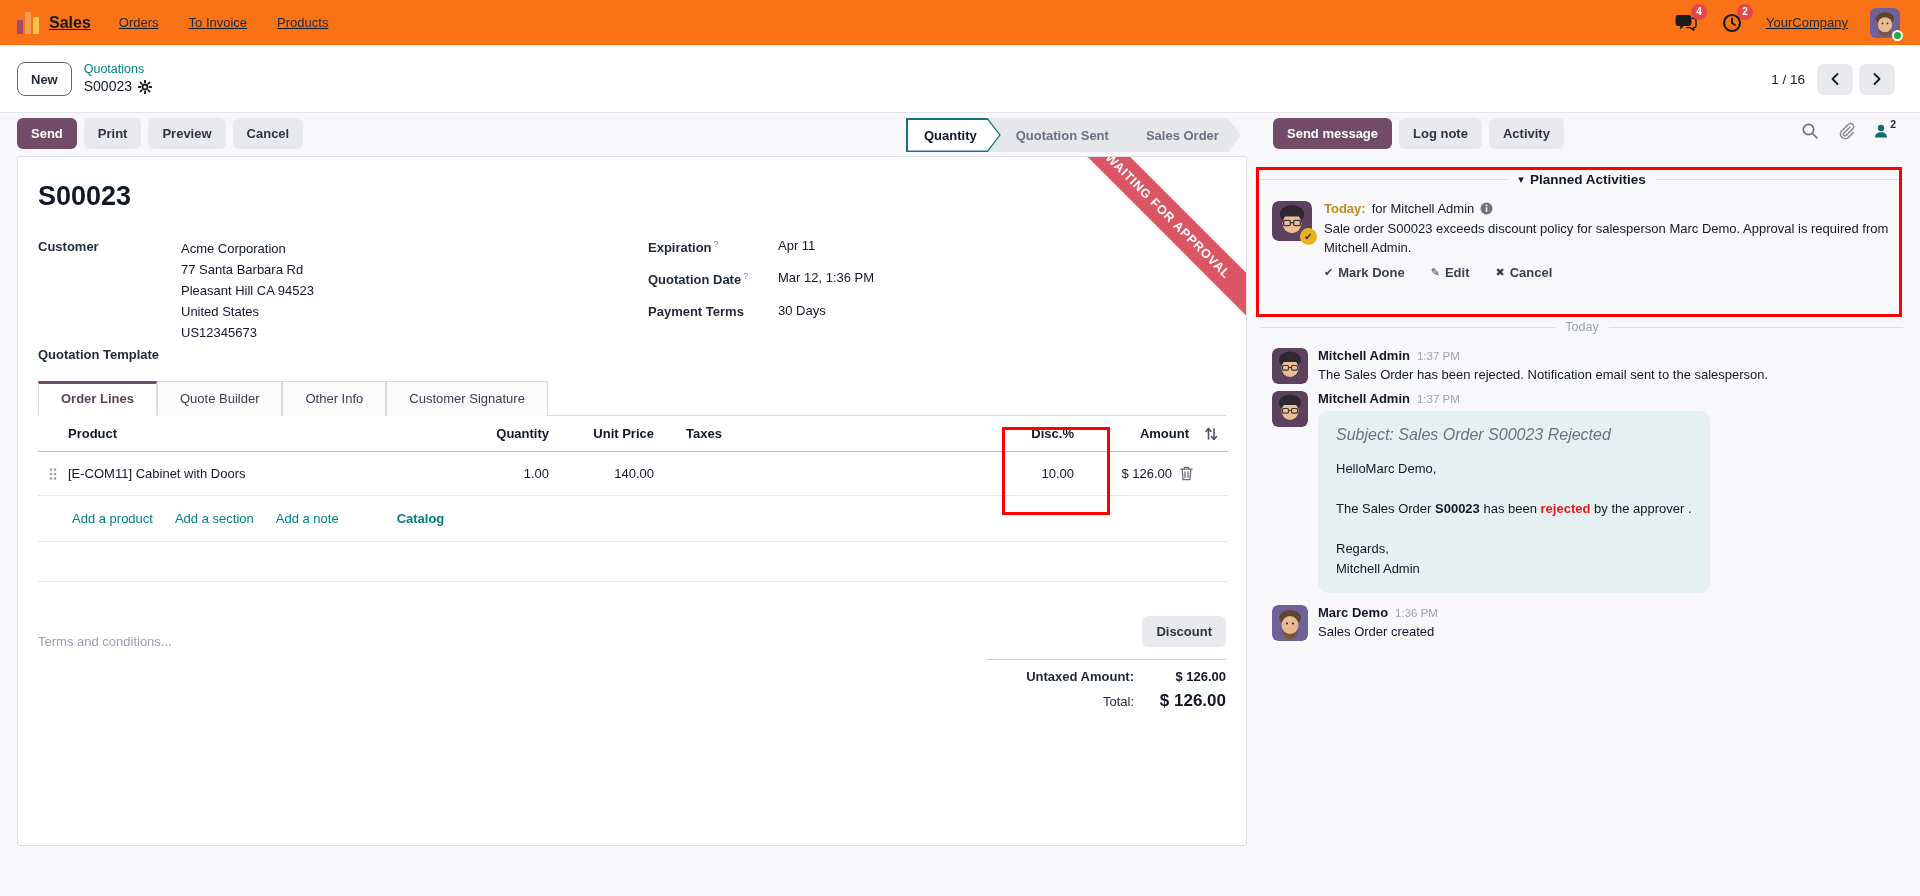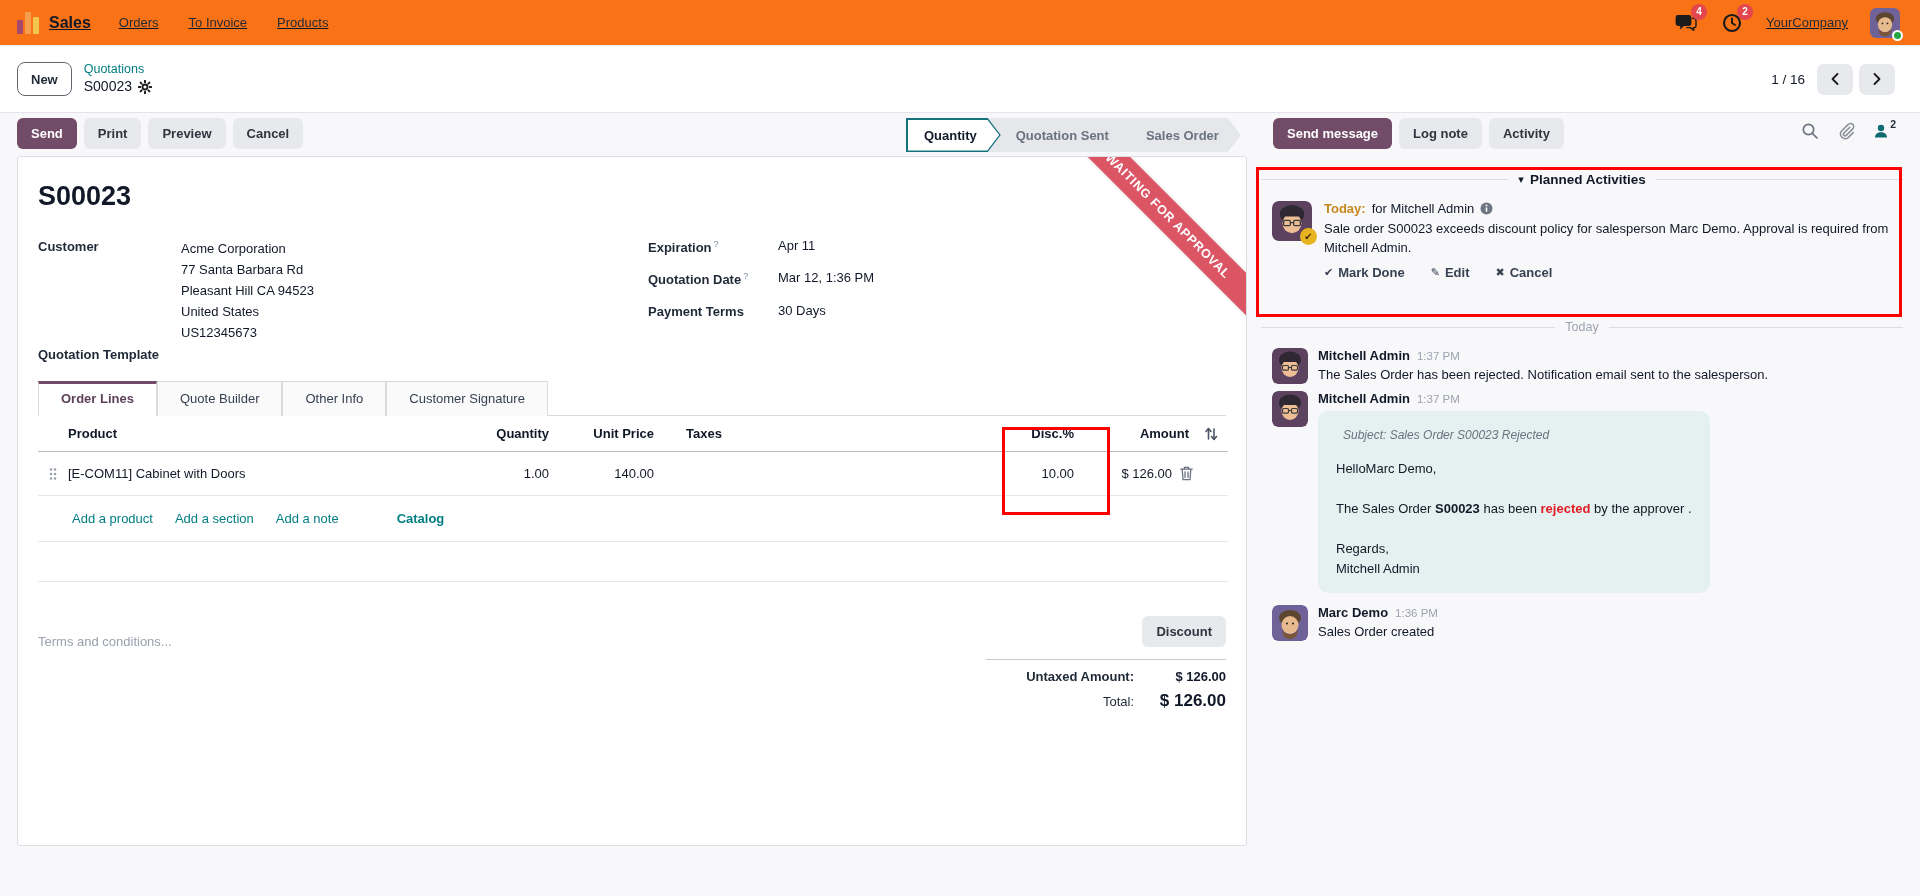--- a/index.html
+++ b/index.html
@@ -126,21 +126,21 @@
   .act-link { font-weight:600; color:#374151; cursor:pointer; display:flex; align-items:center; gap:5px; }
   .act-link .gl { font-size:11px; }
   .today-divider { margin-top:40px; }
   .msg { display:flex; gap:10px; padding-left:11px; }
   .msg-1 { margin-top:14px; } .msg-2 { margin-top:6px; } .msg-3 { margin-top:12px; }
   .msg-head { display:flex; align-items:baseline; gap:7px; }
   .msg-author { font-weight:700; }
   .msg-time { color:#9ca3af; font-size:11.5px; }
   .msg-body { margin-top:2px; line-height:20px; }
   .email-bubble { margin-top:5px; width:392px; background:#e4f1f0; border-radius:10px; padding:14px 18px; line-height:20px; }
-  .email-subject { font-style:italic; color:#6b7280; font-size:12px;margin-left:7px; }
+  .email-subject { font-style:italic; color:#6b7280; font-size:16px; }
   .email-p { margin-top:14px; }
   .email-gap { margin-top:20px; }
   .ref-bold { font-weight:700; }
   .flag-red { font-weight:700; color:#e01b24; }
   svg .stroke { fill:none; stroke-linecap:round; stroke-linejoin:round; }
 </style>
 </head>
 <body>
 
 <header class="navbar">

